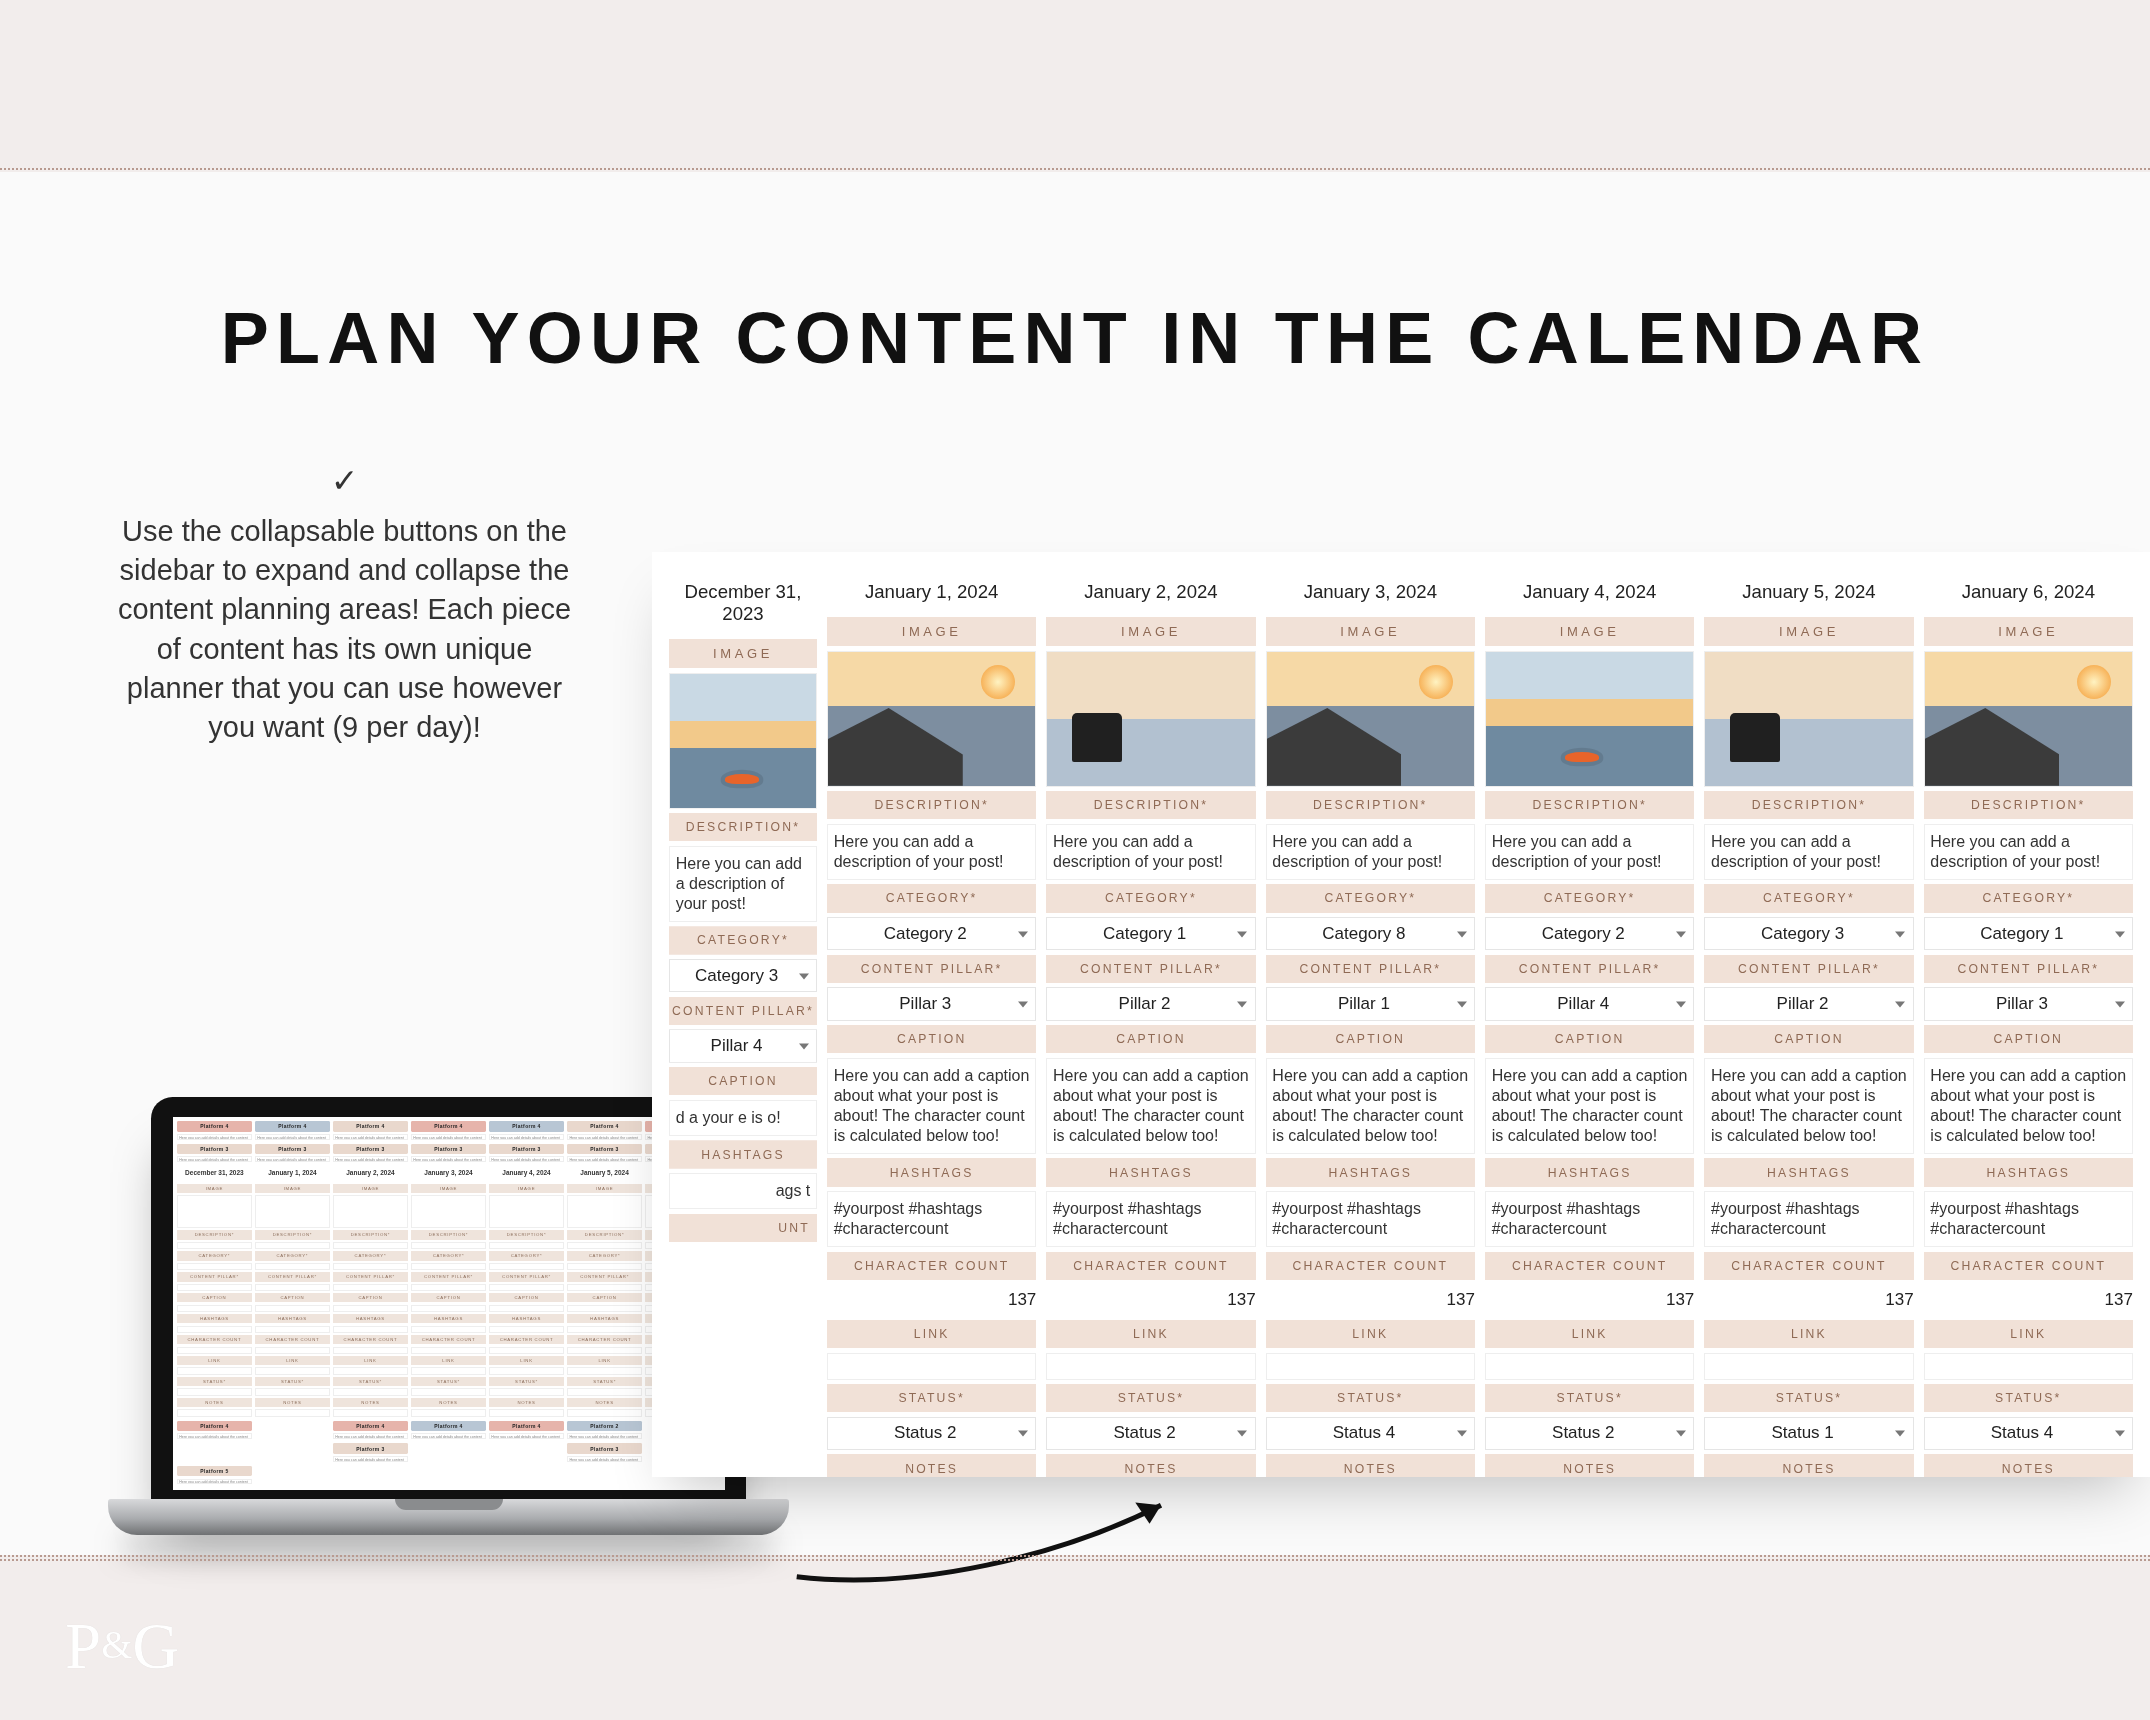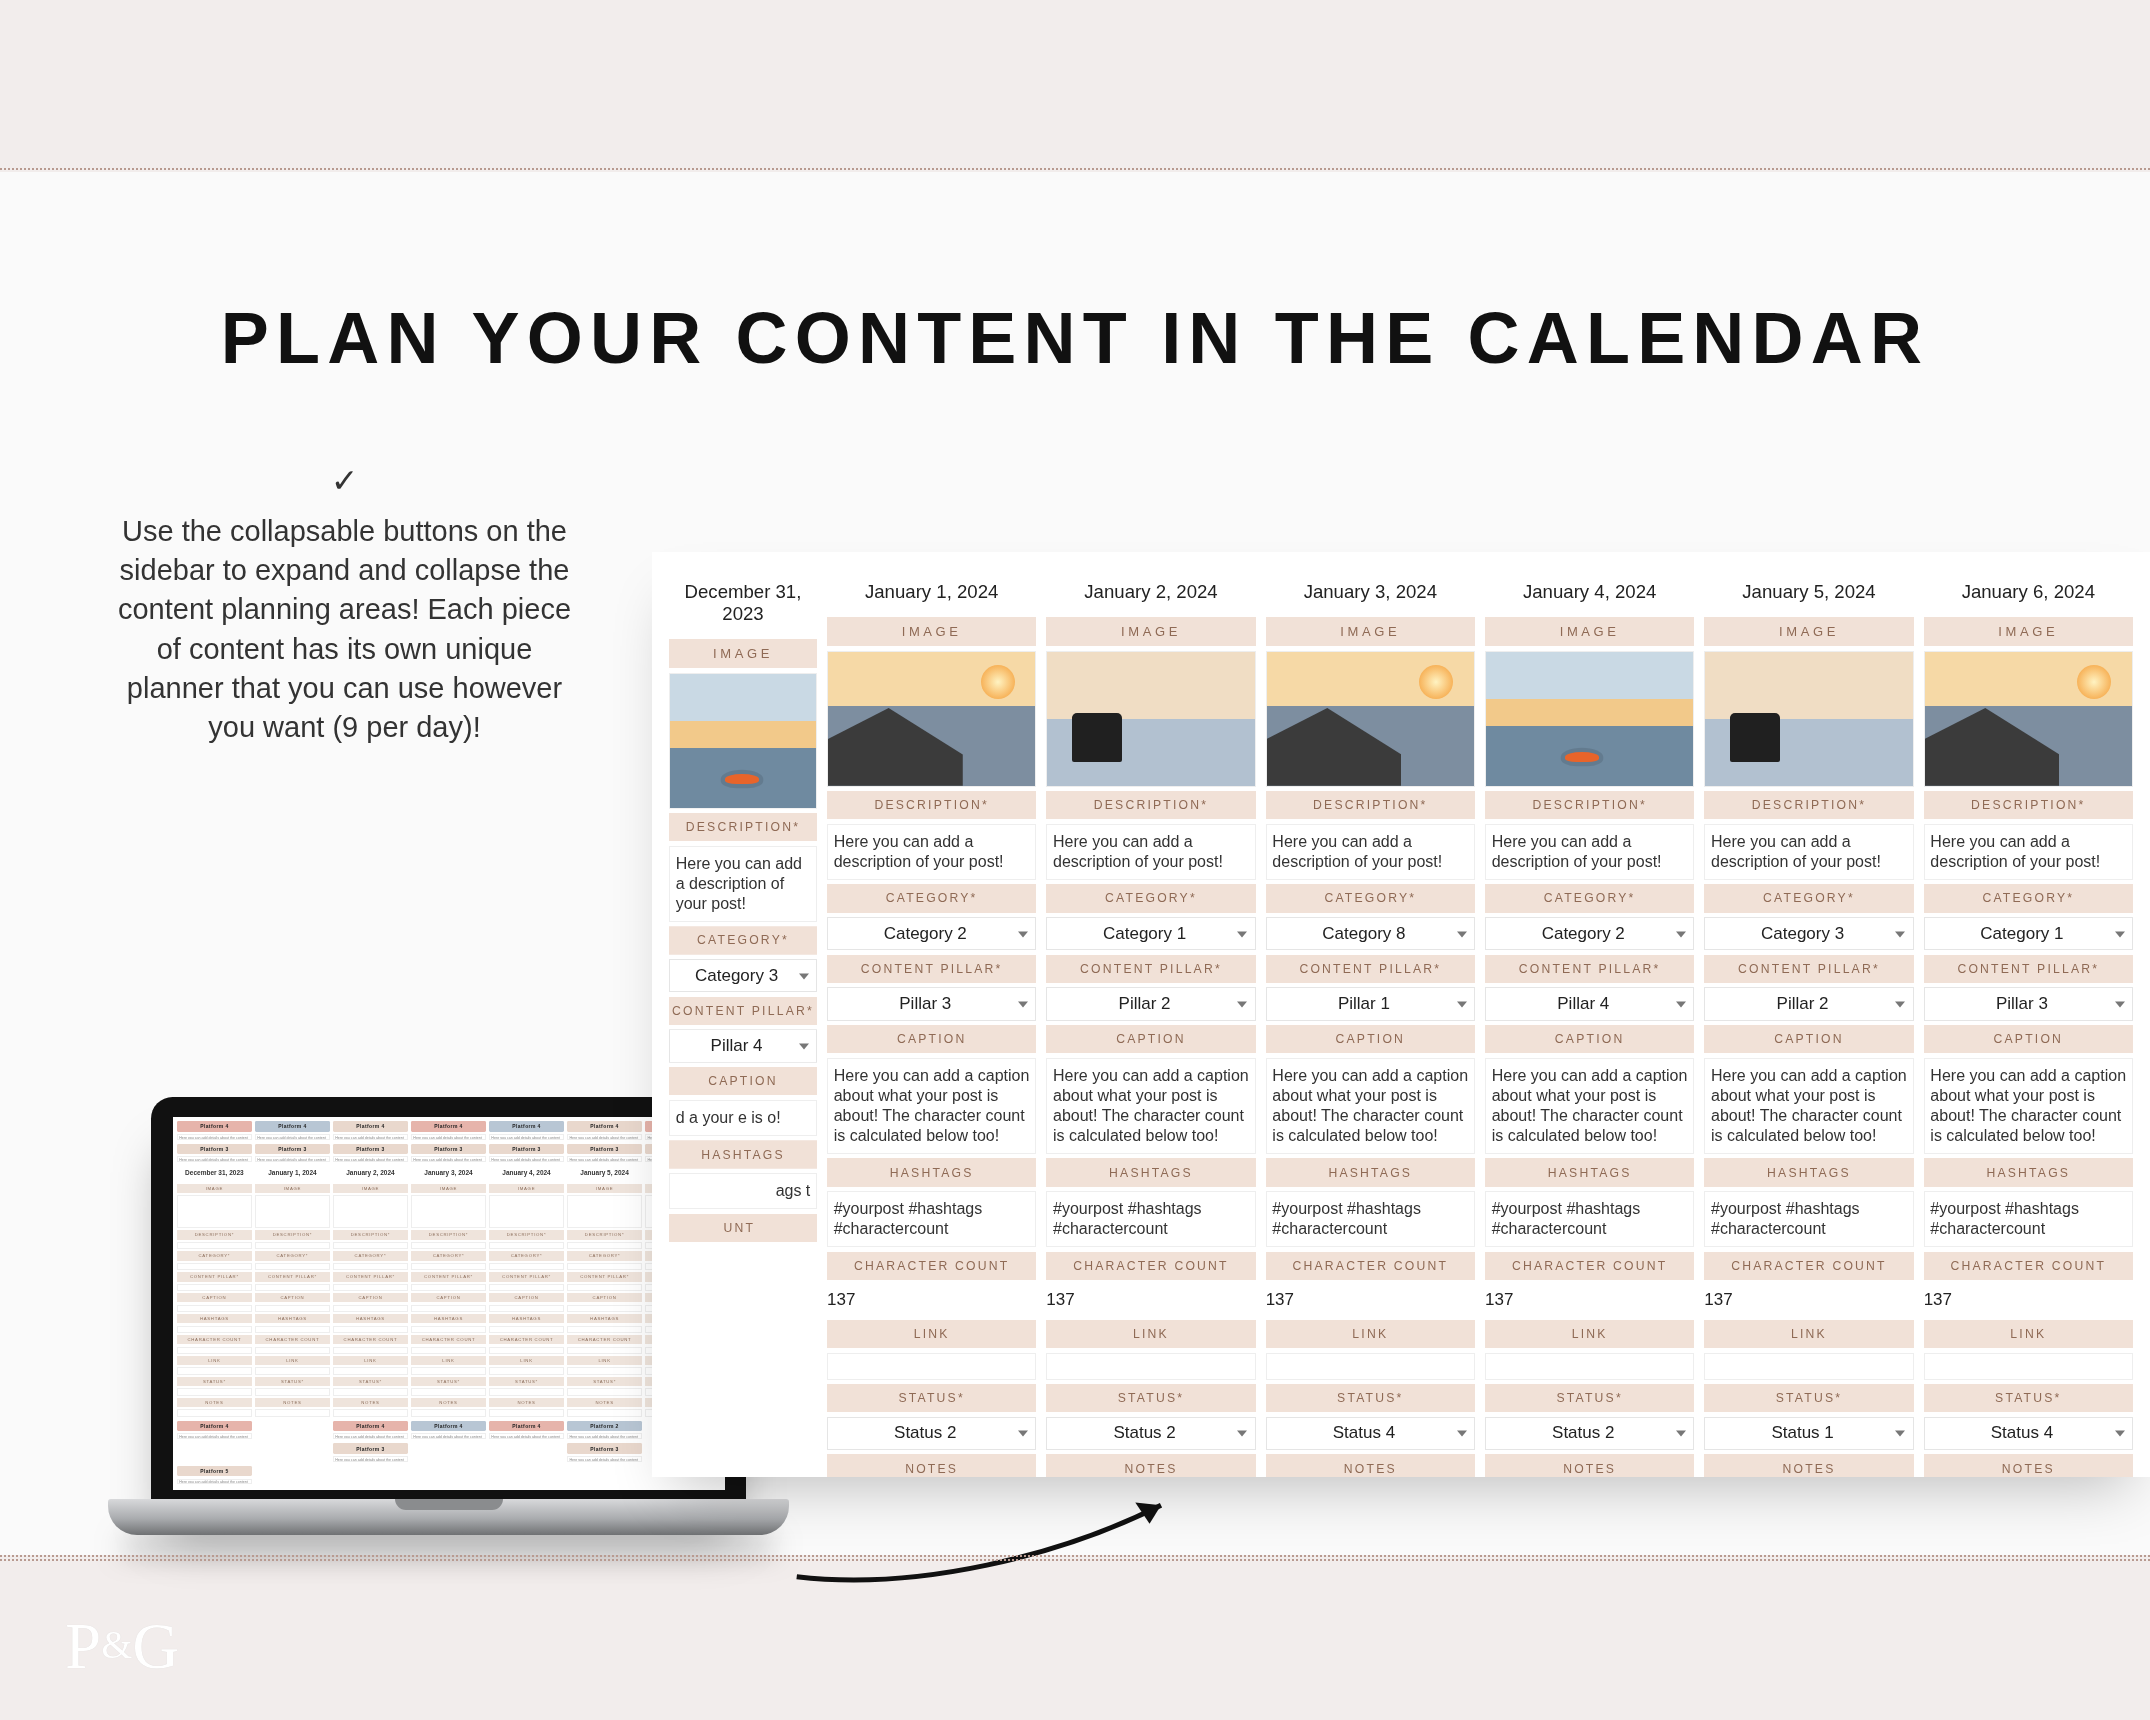--- a/index.html
+++ b/index.html
@@ -239,21 +239,21 @@
     text-align:center;
     color:#222;
   }
   .select-cell::after{
     content:"";
     position:absolute; right:7.2px; top:50%; transform:translateY(-40%);
     border-left:5px solid transparent;
     border-right:5px solid transparent;
     border-top:6.5px solid #777;
   }
-  .char-count{ text-align:left; font-size:17px; padding:5.7px 0;}
+  .char-count{ text-align:right; font-size:17px; padding:5.7px 0;}
   .blank{ background:#fff;border:0.7px solid #eee;height:27px;}
 
   
   .day-col.cut .field-head,
   .day-col.cut .text-cell,
   .day-col.cut .select-cell,
   .day-col.cut .thumb,
   .day-col.cut .day-date,
   .day-col.cut .char-count,
   .day-col.cut .blank{
@@ -576,21 +576,21 @@
       <div class="field-head small">DESCRIPTION*</div>
       <div class="text-cell">Here you can add a description of your post!</div>
       <div class="field-head small">CATEGORY*</div>
       <div class="select-cell">Category 3</div>
       <div class="field-head small">CONTENT PILLAR*</div>
       <div class="select-cell">Pillar 4</div>
       <div class="field-head small">CAPTION</div>
       <div class="text-cell" style="text-align:left">d a your e is o!</div>
       <div class="field-head small">HASHTAGS</div>
       <div class="text-cell" style="text-align:right">ags t</div>
-      <div class="field-head small" style="text-align:center;padding-right:7.2px">UNT</div>
+      <div class="field-head small" style="text-align:right;padding-right:7.2px">UNT</div>
     </div>
 
   <div class="day-col">
     <div class="day-date">January 1, 2024</div>
     <div class="field-head">IMAGE</div>
     <div class="thumb cliff"></div>
     <div class="field-head small">DESCRIPTION*</div>
     <div class="text-cell">Here you can add a description of your post!</div>
     <div class="field-head small">CATEGORY*</div>
     <div class="select-cell">Category 2</div>

